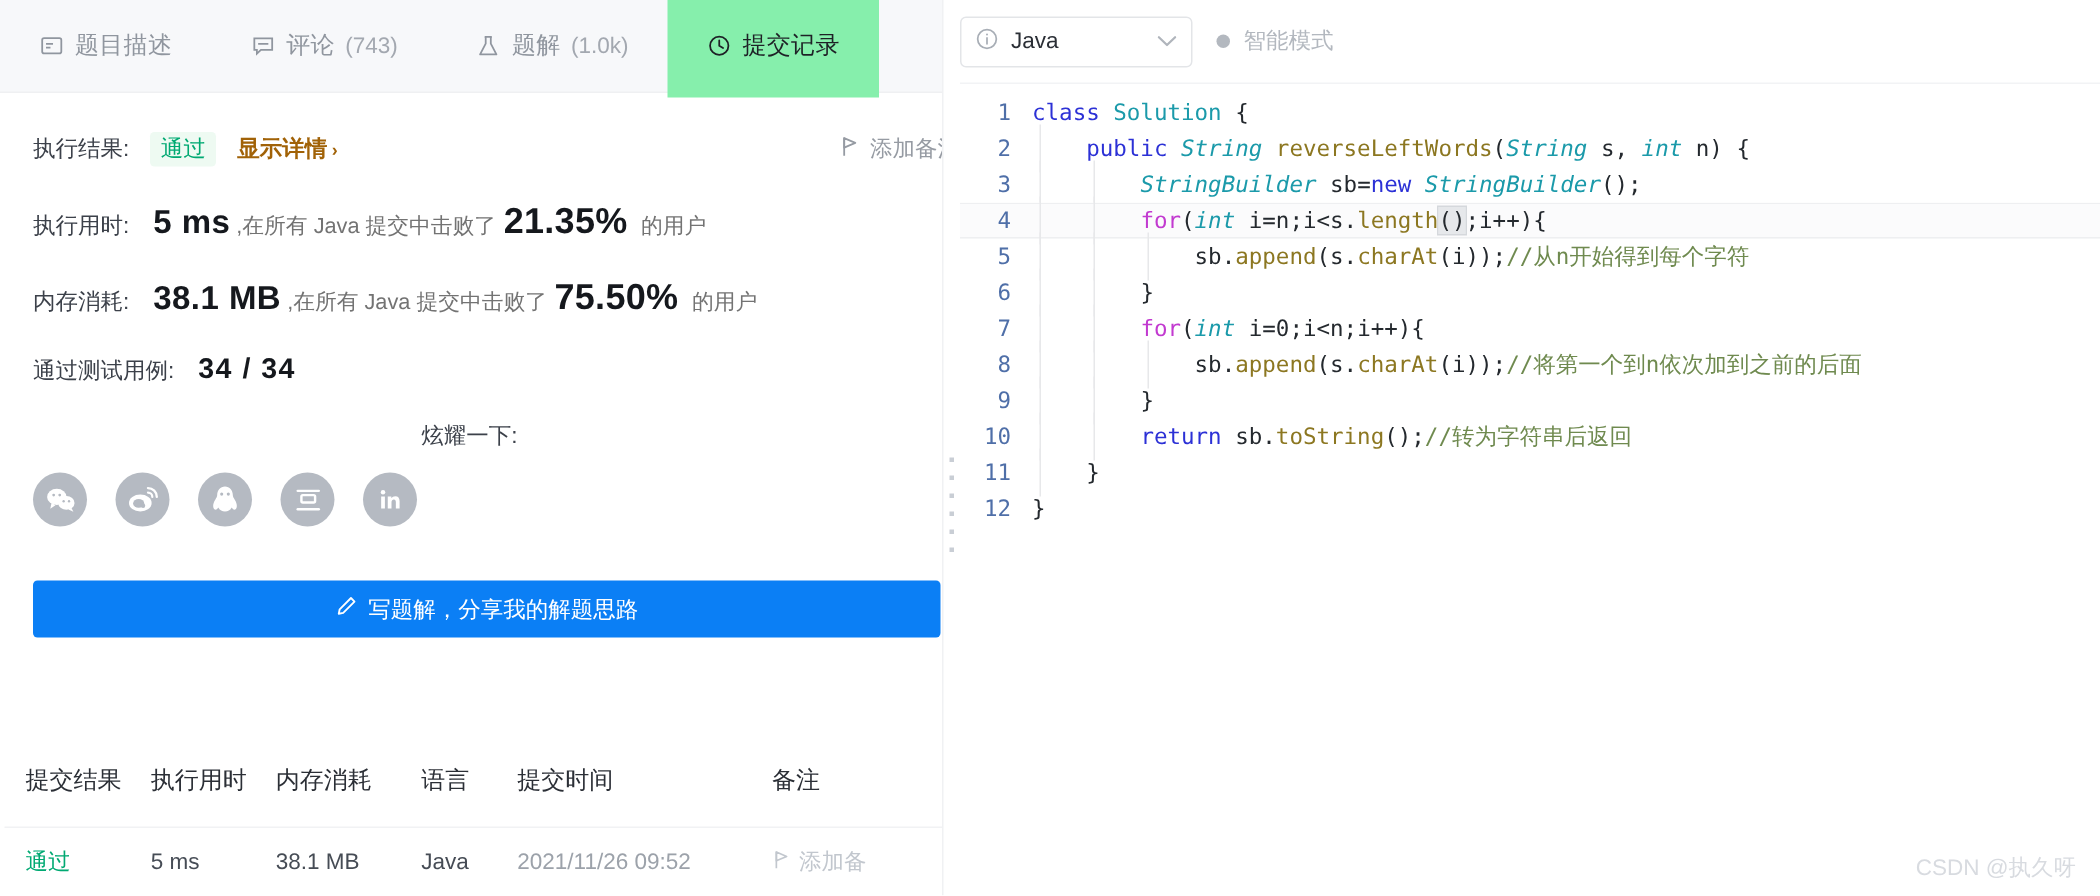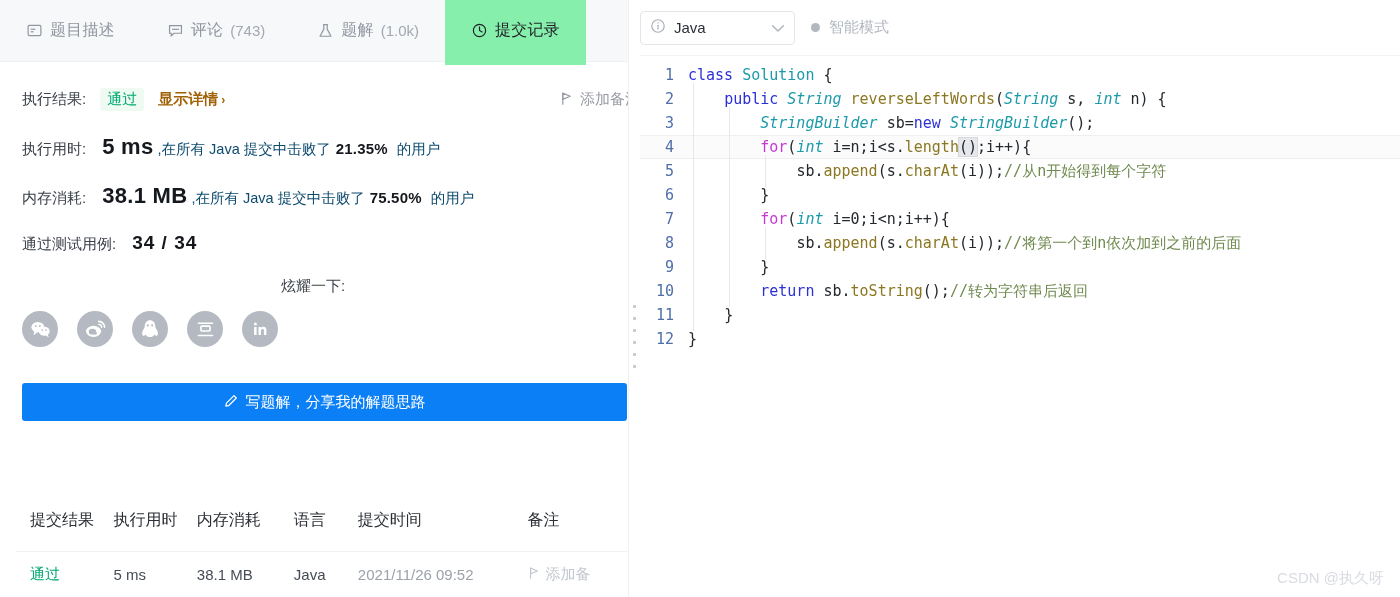--- a/index.html
+++ b/index.html
@@ -77,23 +77,23 @@
     font-weight: bold;
   }
   .detail-link .chev { font-size: 12px; margin-left: 3px; }
   .big-num {
     font-size: 22px;
     font-weight: 700;
     color: #15181d;
     margin-left: 16px;
     letter-spacing: .3px;
   }
-  .mid-text { color: #0c4a6e; font-size: 14.5px; margin-left: 4px; }
+  .mid-text { color: #737373; font-size: 14.5px; margin-left: 4px; }
   .pct {
-    font-size: 15px;
+    font-size: 24px;
     font-weight: 700;
     color: #15181d;
     margin: 0 5px;
     letter-spacing: .2px;
   }
   .cases {
     font-size: 19px;
     font-weight: 700;
     color: #15181d;
     margin-left: 16px;
@@ -127,21 +127,21 @@
     border-radius: 3px;
     color: #fff;
     font-size: 15px;
     display: flex; align-items: center; justify-content: center;
     gap: 8px;
     cursor: pointer;
     border: none;
     font-family: inherit;
   }
 
-  .sub-table { position: absolute; left: 16px; top: 490px; width: 628px; }
+  .sub-table { position: absolute; left: 3px; top: 490px; width: 628px; }
   .sub-head {
     display: flex;
     height: 62px; align-items: center;
     font-size: 16px; color: #2b2f36;
     border-bottom: 1px solid #f1f2f4;
   }
   .sub-row {
     display: flex; height: 45px; align-items: center;
     font-size: 15px; color: #464c55;
   }

